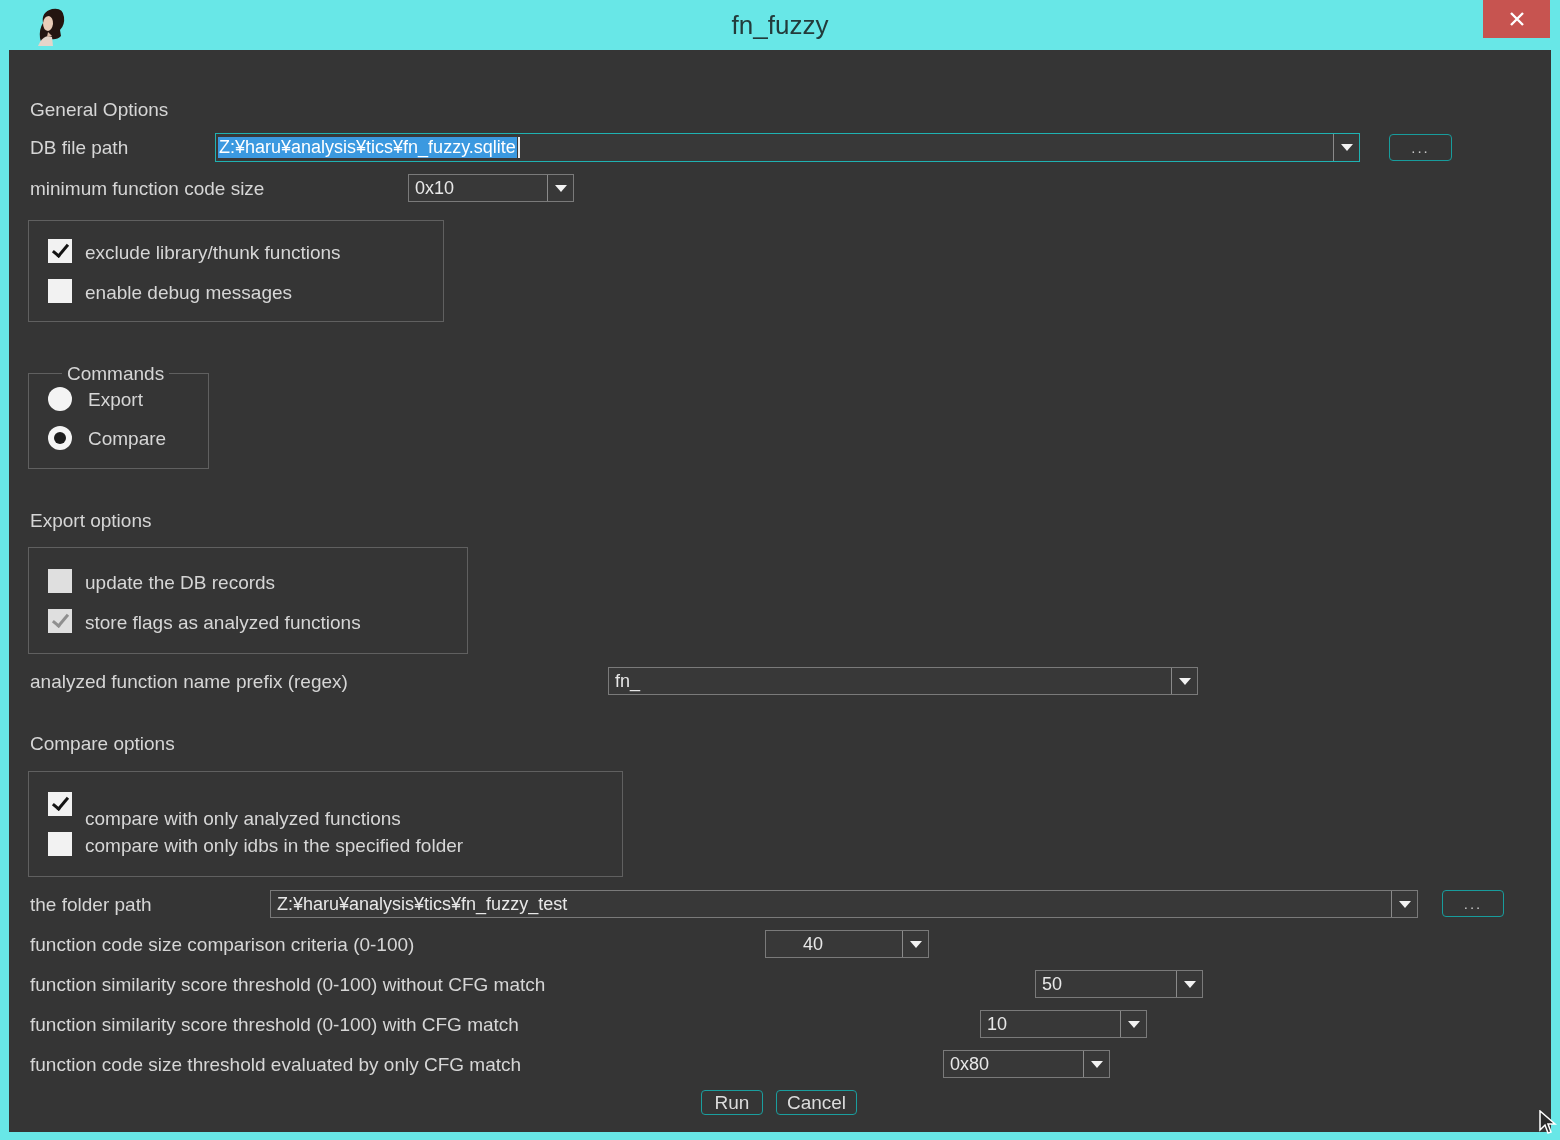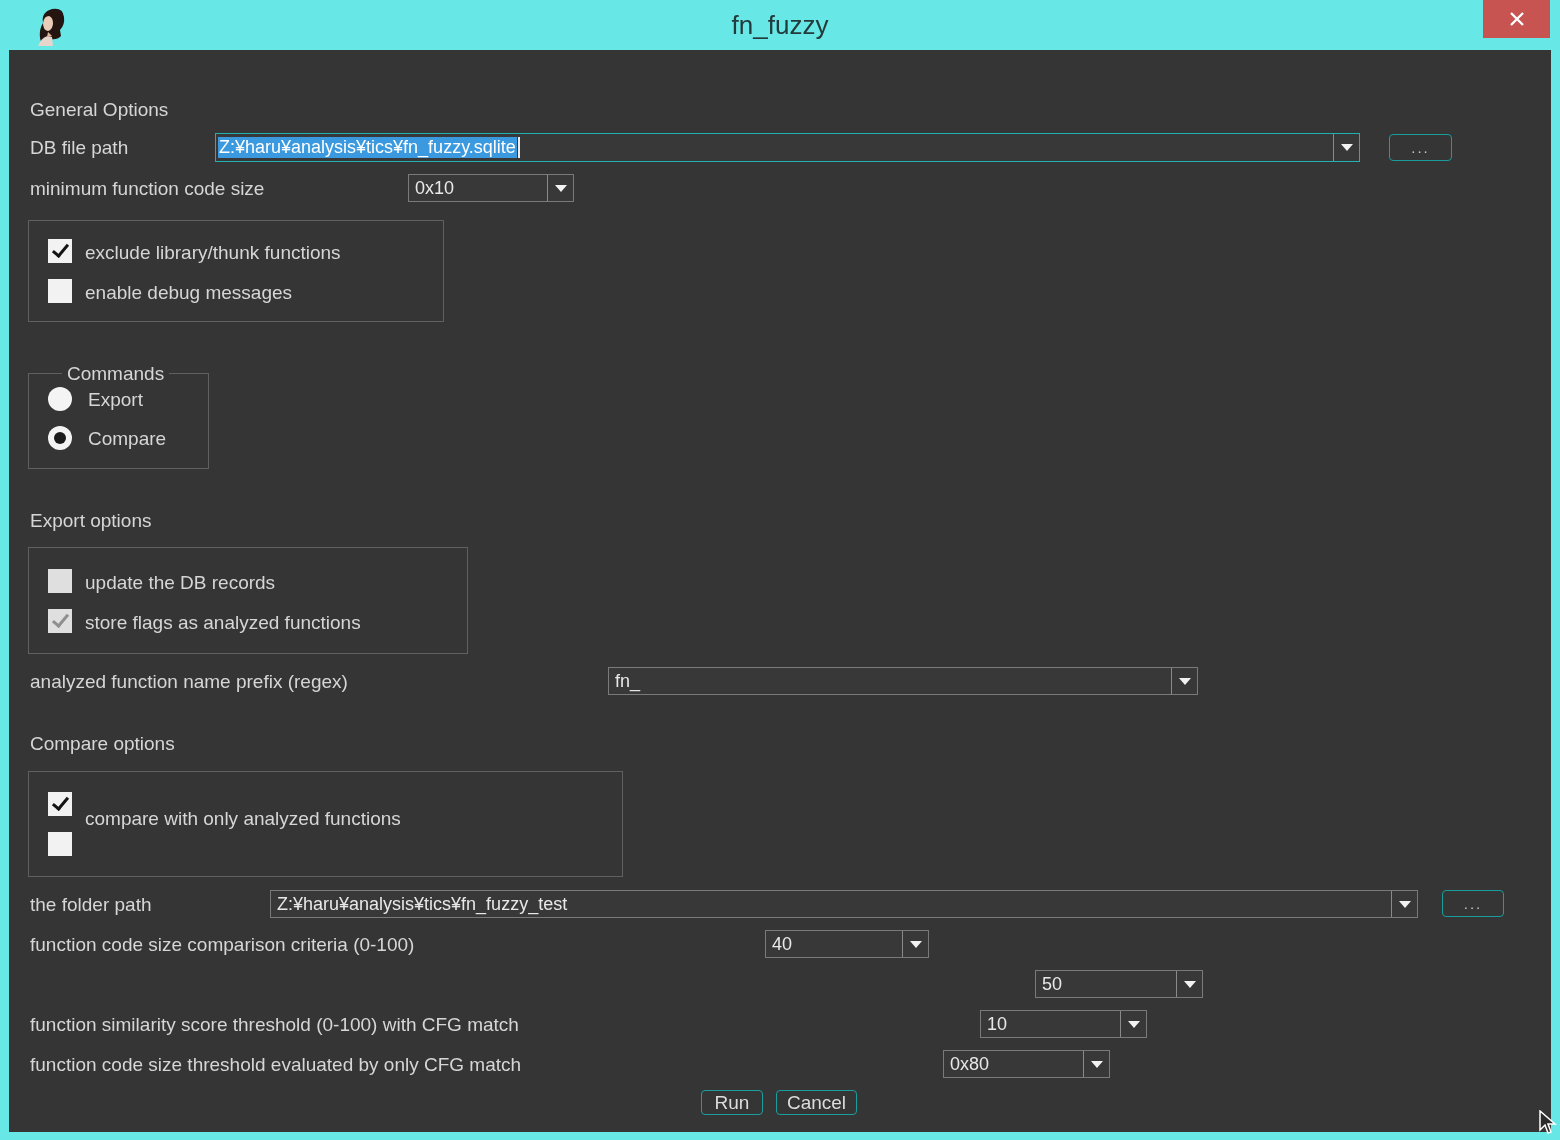--- a/index.html
+++ b/index.html
@@ -136,34 +136,36 @@
   <div class="combo" style="left:608px;top:667px;width:590px;gap:13px;">
     <span class="value">fn_</span>
     <span class="arrow-btn"></span>
   </div>
 
   <div class="heading" style="left:30px;top:732px;">Compare options</div>
   <div class="groupbox" style="left:28px;top:771px;width:595px;height:106px;"></div>
   <span class="checkbox checked" style="left:48px;top:792px;"></span>
   <div class="label" style="left:85px;top:794px;margin-top:13px;">compare with only analyzed functions</div>
   <span class="checkbox" style="left:48px;top:832px;"></span>
+  <div class="label" style="left:85px;top:834px;">compare with only idbs in the specified folder</div>
 
   <div class="label" style="left:30px;top:893px;">the folder path</div>
   <div class="combo" style="left:270px;top:890px;width:1148px;">
     <span class="value">Z:¥haru¥analysis¥tics¥fn_fuzzy_test</span>
     <span class="arrow-btn"></span>
   </div>
   <div class="browse-btn" style="left:1442px;top:890px;width:62px;height:27px;">...</div>
 
   <div class="label" style="left:30px;top:933px;">function code size comparison criteria (0-100)</div>
-  <div class="combo" style="left:765px;top:930px;width:164px;">
+  <div class="combo" style="left:765px;top:930px;width:164px;padding-left:31px;">
     <span class="value">40</span>
     <span class="arrow-btn"></span>
   </div>
 
+  <div class="label" style="left:30px;top:973px;">function similarity score threshold (0-100) without CFG match</div>
   <div class="combo" style="left:1035px;top:970px;width:168px;justify-content:space-between;">
     <span class="value">50</span>
     <span class="arrow-btn"></span>
   </div>
 
   <div class="label" style="left:30px;top:1013px;">function similarity score threshold (0-100) with CFG match</div>
   <div class="combo" style="left:980px;top:1010px;width:167px;">
     <span class="value">10</span>
     <span class="arrow-btn"></span>
   </div>

